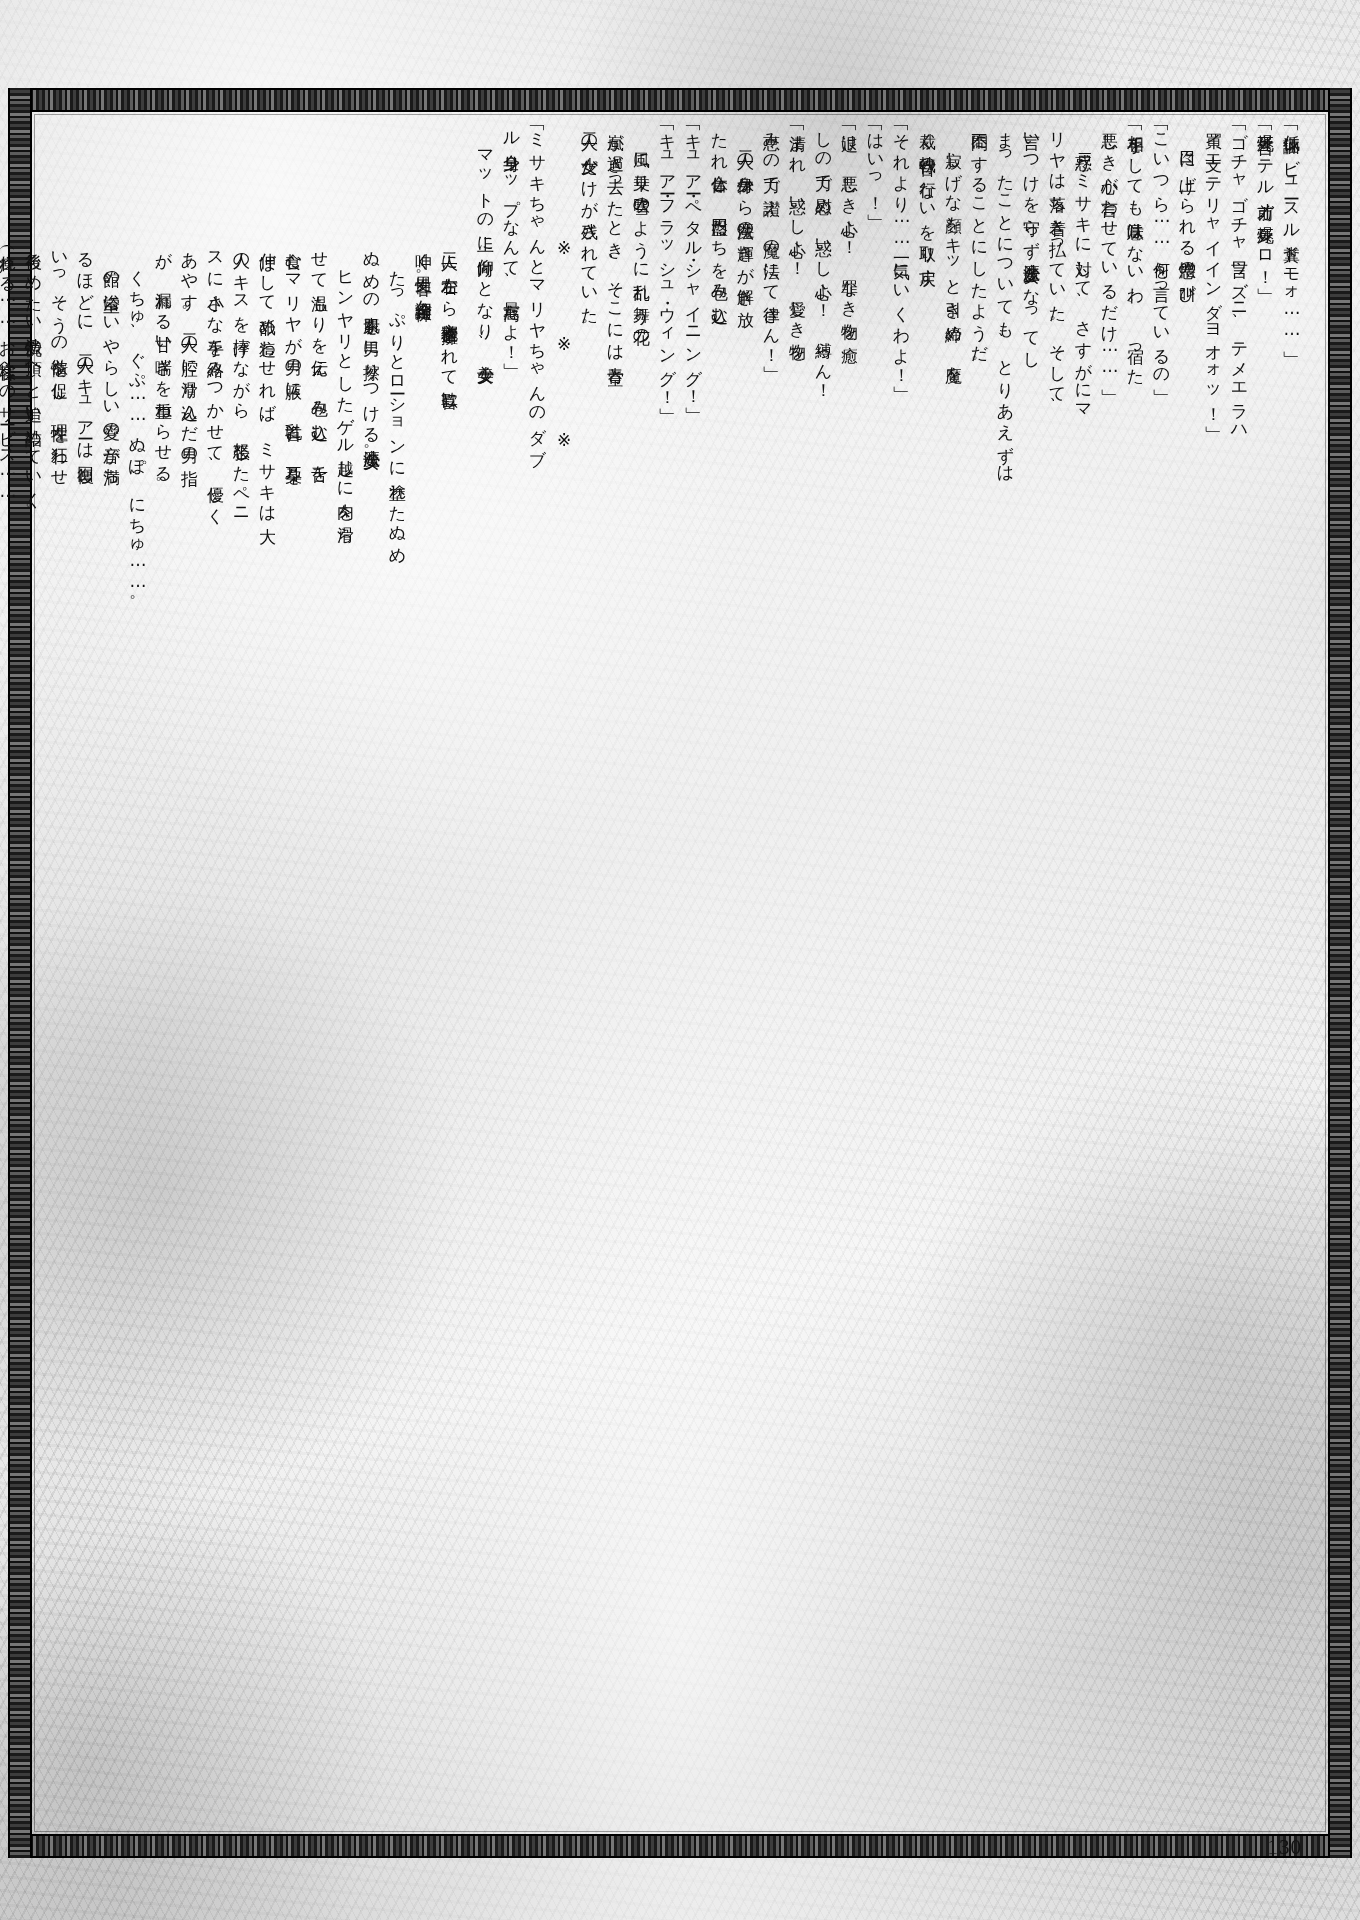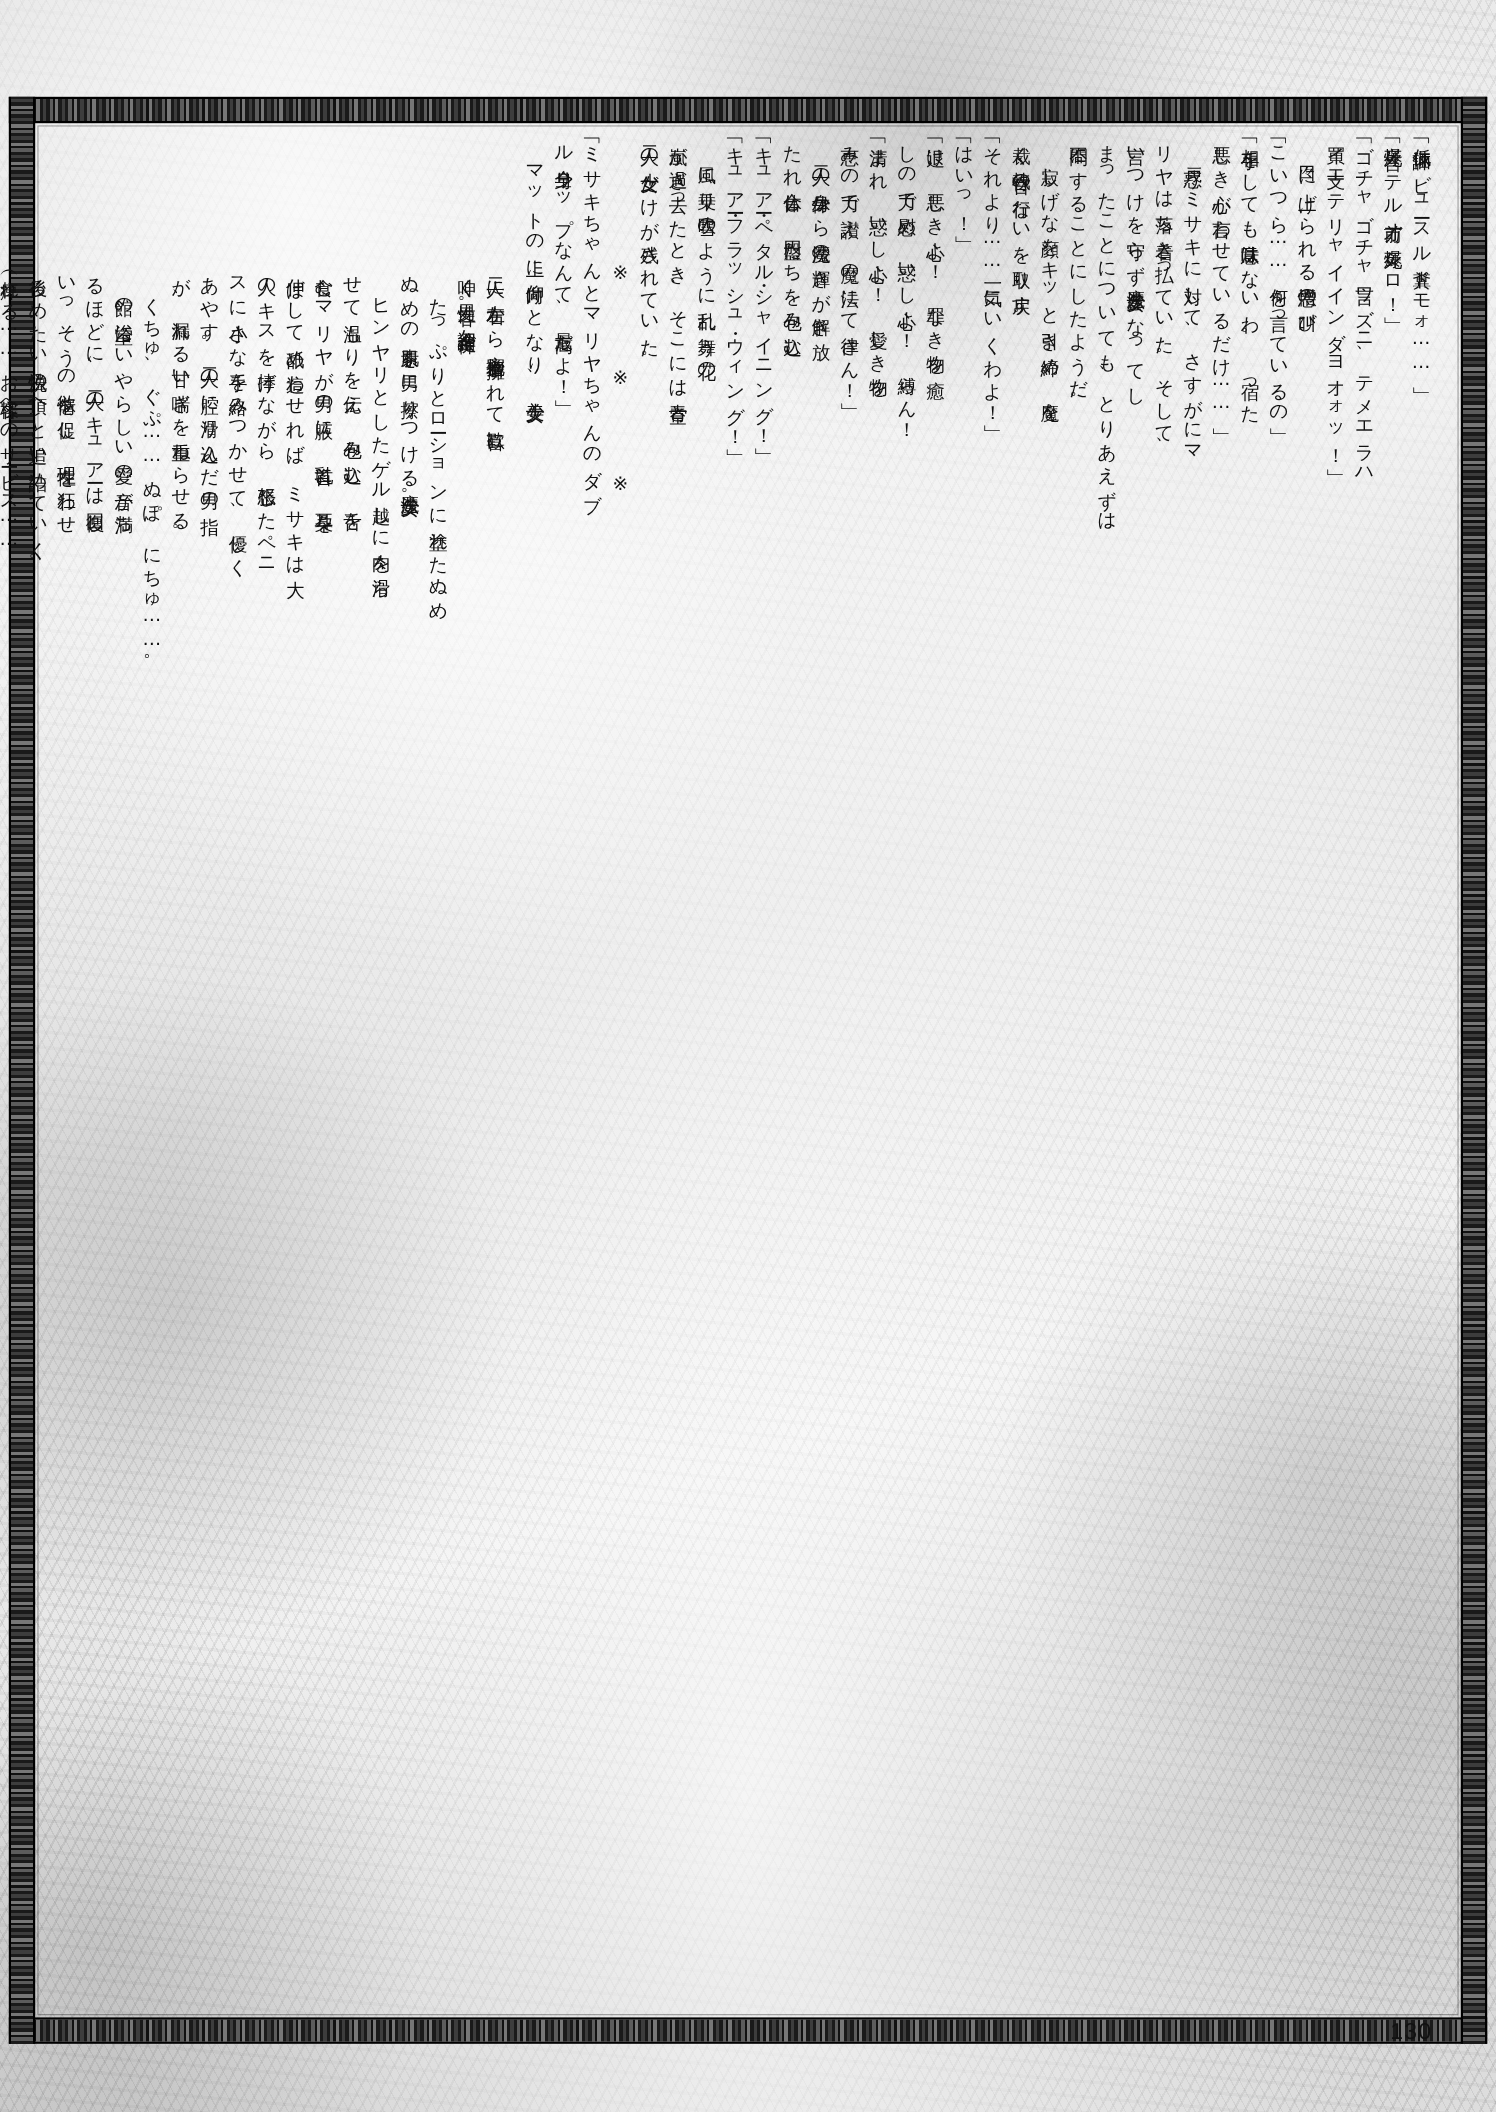--- a/index.html
+++ b/index.html
@@ -119,21 +119,21 @@
     align-items: flex-start;
     margin-left: 10px;
   }
 
   
   .page-number {
     position: absolute;
     right: 58px;
     bottom: 60px;
     font-size: 21px;
-    font-family: Liberation Sans, sans-serif;
+    font-family: Liberation Serif, serif;
     color: #111;
     letter-spacing: 1px;
   }
 </style>
 </head>
 <body>
 
 <div class="page">
 
   <div class="frame">

